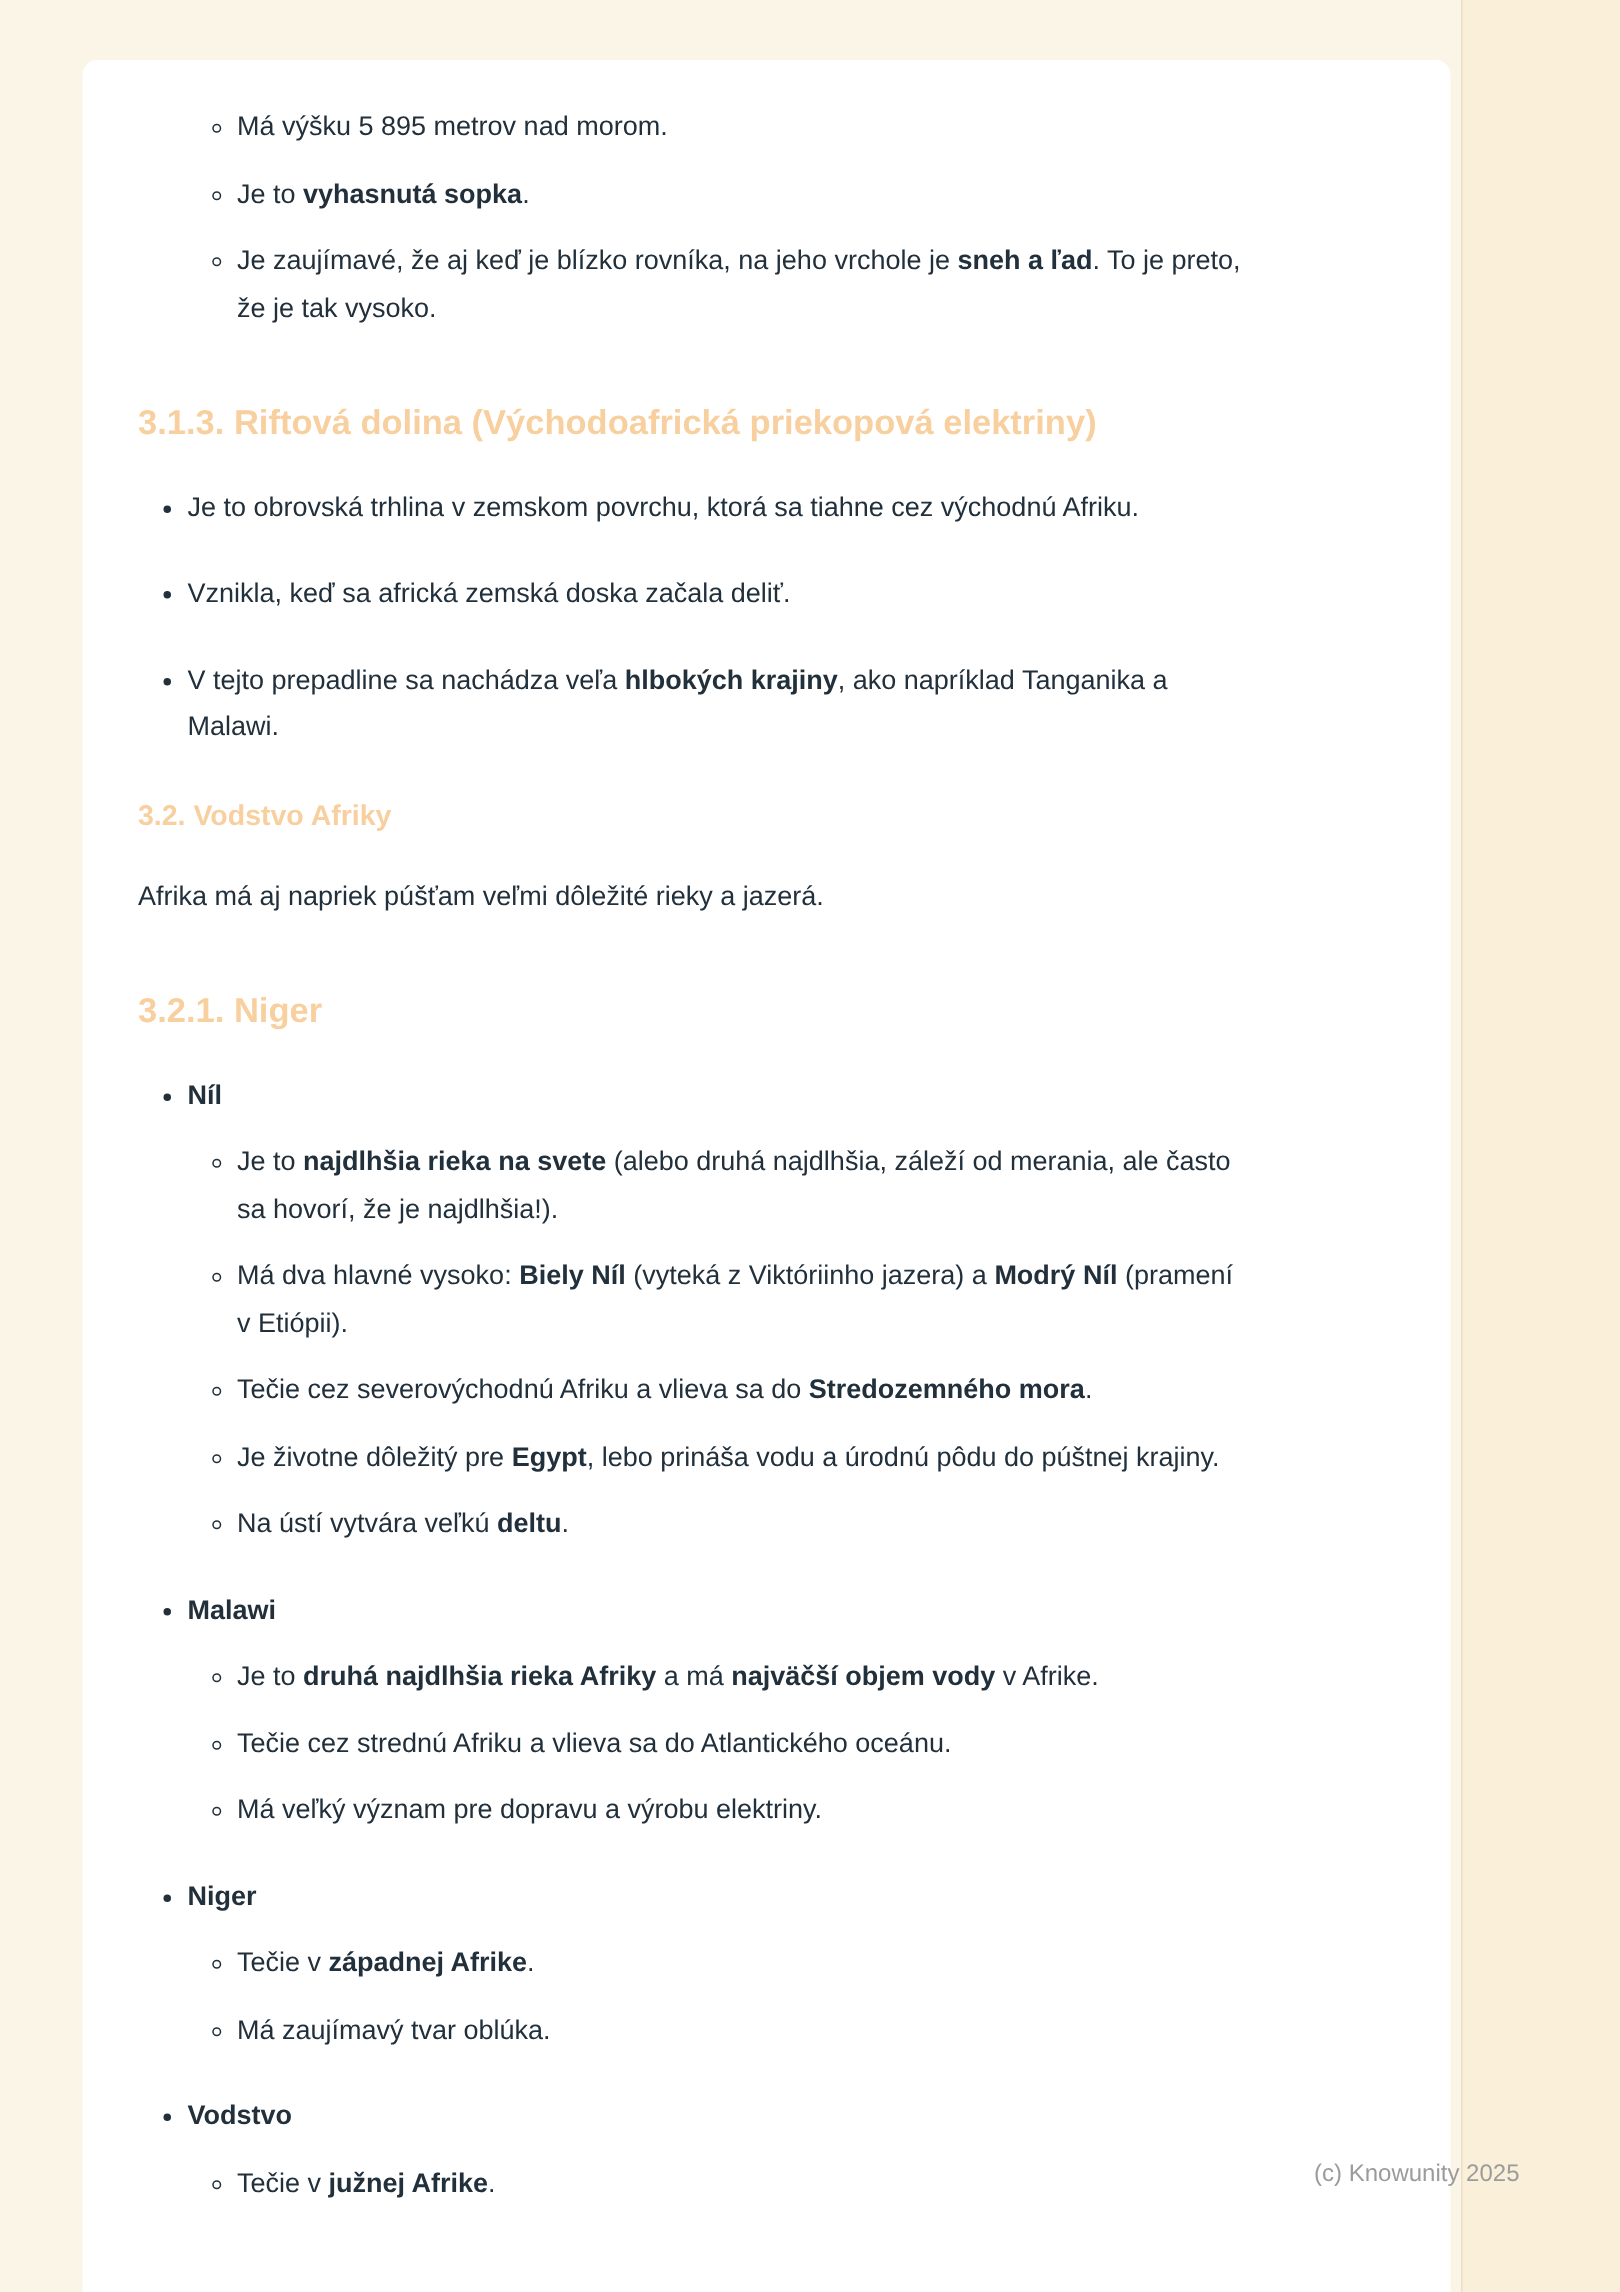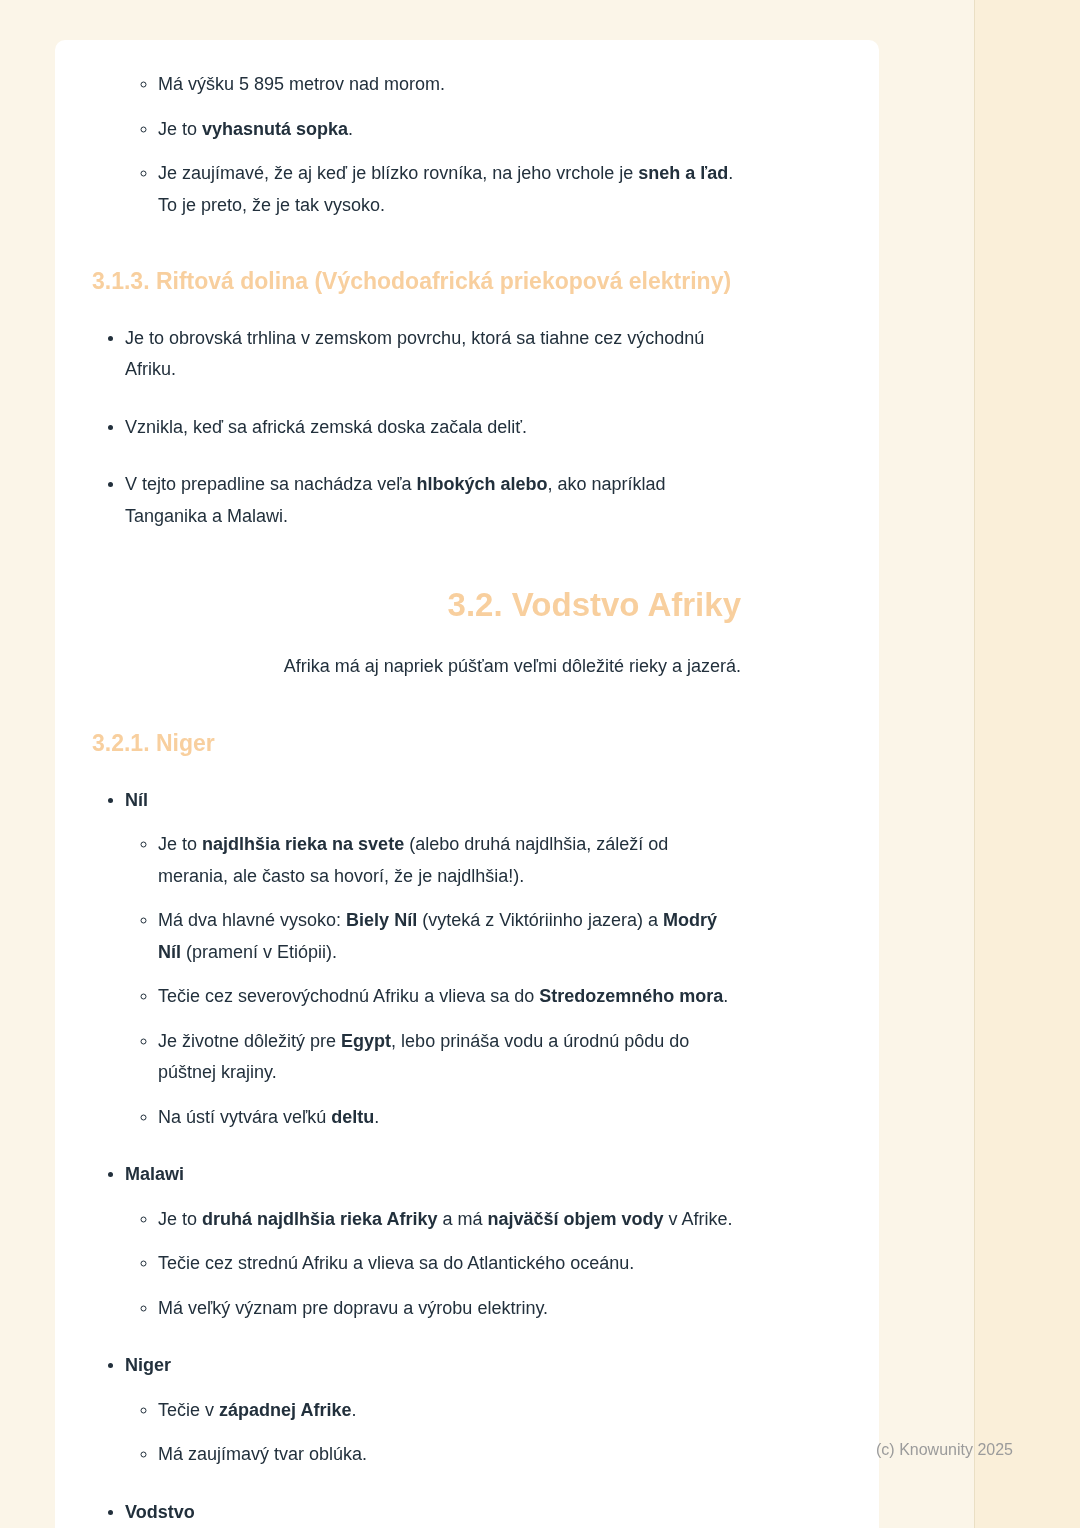--- a/index.html
+++ b/index.html
@@ -22,49 +22,47 @@
     width: 105px;
     height: 100%;
     background: var(--strip-bg, #faefd9);
     border-left: 1px solid #eadfc4;
     z-index: 1;
   }
   .page {
     position: absolute;
     left: 55px;
     top: 40px;
-    width: 824px;
+    width: 912px;
     height: 1488px;
     background: var(--page-bg, #ffffff);
     border-radius: 10px 10px 0 0;
     z-index: 0;
   }
   .content {
     padding: 16px 138px 0 37px;
     font-size: 18px;
     line-height: 1.75;
   }
   .content h2 {
     color: var(--accent, #f8cf9e);
-    font-size: 33px;
+    font-size: 19px;
     line-height: 1.3;
     font-weight: 700;
-    margin: 52px 0 24px 0;
-    text-align: right;
+    margin: 32px 0 24px 0;
   }
   .content h3 {
     color: var(--accent, #f8cf9e);
     font-size: 23px;
     line-height: 1.3;
     font-weight: 700;
     margin: 46px 0 18px 0;
   }
   .content p {
     margin: 20px 0;
-    text-align: right;
   }
   .content ul {
     margin: 6px 0 0 0;
     padding-left: 33px;
   }
   .content ul.lvl1 { list-style: disc; }
   .content ul.lvl2 { list-style: circle; }
   .content ul.lvl2.root { padding-left: 66px; }
   .content li {
     margin: 13px 0;
@@ -93,21 +91,21 @@
   <div class="content">
       <ul class="lvl2 root">
         <li><span>Má výšku 5 895 metrov nad morom.</span></li>
         <li><span>Je to </span><strong>vyhasnutá sopka</strong><span>.</span></li>
         <li><span>Je zaujímavé, že aj keď je blízko rovníka, na jeho vrchole je </span><strong>sneh a ľad</strong><span>. To je preto, že je tak vysoko.</span></li>
       </ul>
       <h3>3.1.3. Riftová dolina (Východoafrická priekopová elektriny)</h3>
       <ul class="lvl1">
         <li><span>Je to obrovská trhlina v zemskom povrchu, ktorá sa tiahne cez východnú Afriku.</span></li>
         <li><span>Vznikla, keď sa africká zemská doska začala deliť.</span></li>
-        <li><span>V tejto prepadline sa nachádza veľa </span><strong>hlbokých alebo</strong><span>, ako napríklad Tanganika a Malawi.</span></li>
+        <li><span>V tejto prepadline sa nachádza veľa </span><strong>hlbokých krajiny</strong><span>, ako napríklad Tanganika a Malawi.</span></li>
       </ul>
       <h2>3.2. Vodstvo Afriky</h2>
       <p><span>Afrika má aj napriek púšťam veľmi dôležité rieky a jazerá.</span></p>
       <h3>3.2.1. Niger</h3>
       <ul class="lvl1">
         <li><strong>Níl</strong><ul class="lvl2">
             <li><span>Je to </span><strong>najdlhšia rieka na svete</strong><span> (alebo druhá najdlhšia, záleží od merania, ale často sa hovorí, že je najdlhšia!).</span></li>
             <li><span>Má dva hlavné vysoko: </span><strong>Biely Níl</strong><span> (vyteká z Viktóriinho jazera) a </span><strong>Modrý Níl</strong><span> (pramení v Etiópii).</span></li>
             <li><span>Tečie cez severovýchodnú Afriku a vlieva sa do </span><strong>Stredozemného mora</strong><span>.</span></li>
             <li><span>Je životne dôležitý pre </span><strong>Egypt</strong><span>, lebo prináša vodu a úrodnú pôdu do púštnej krajiny.</span></li>

